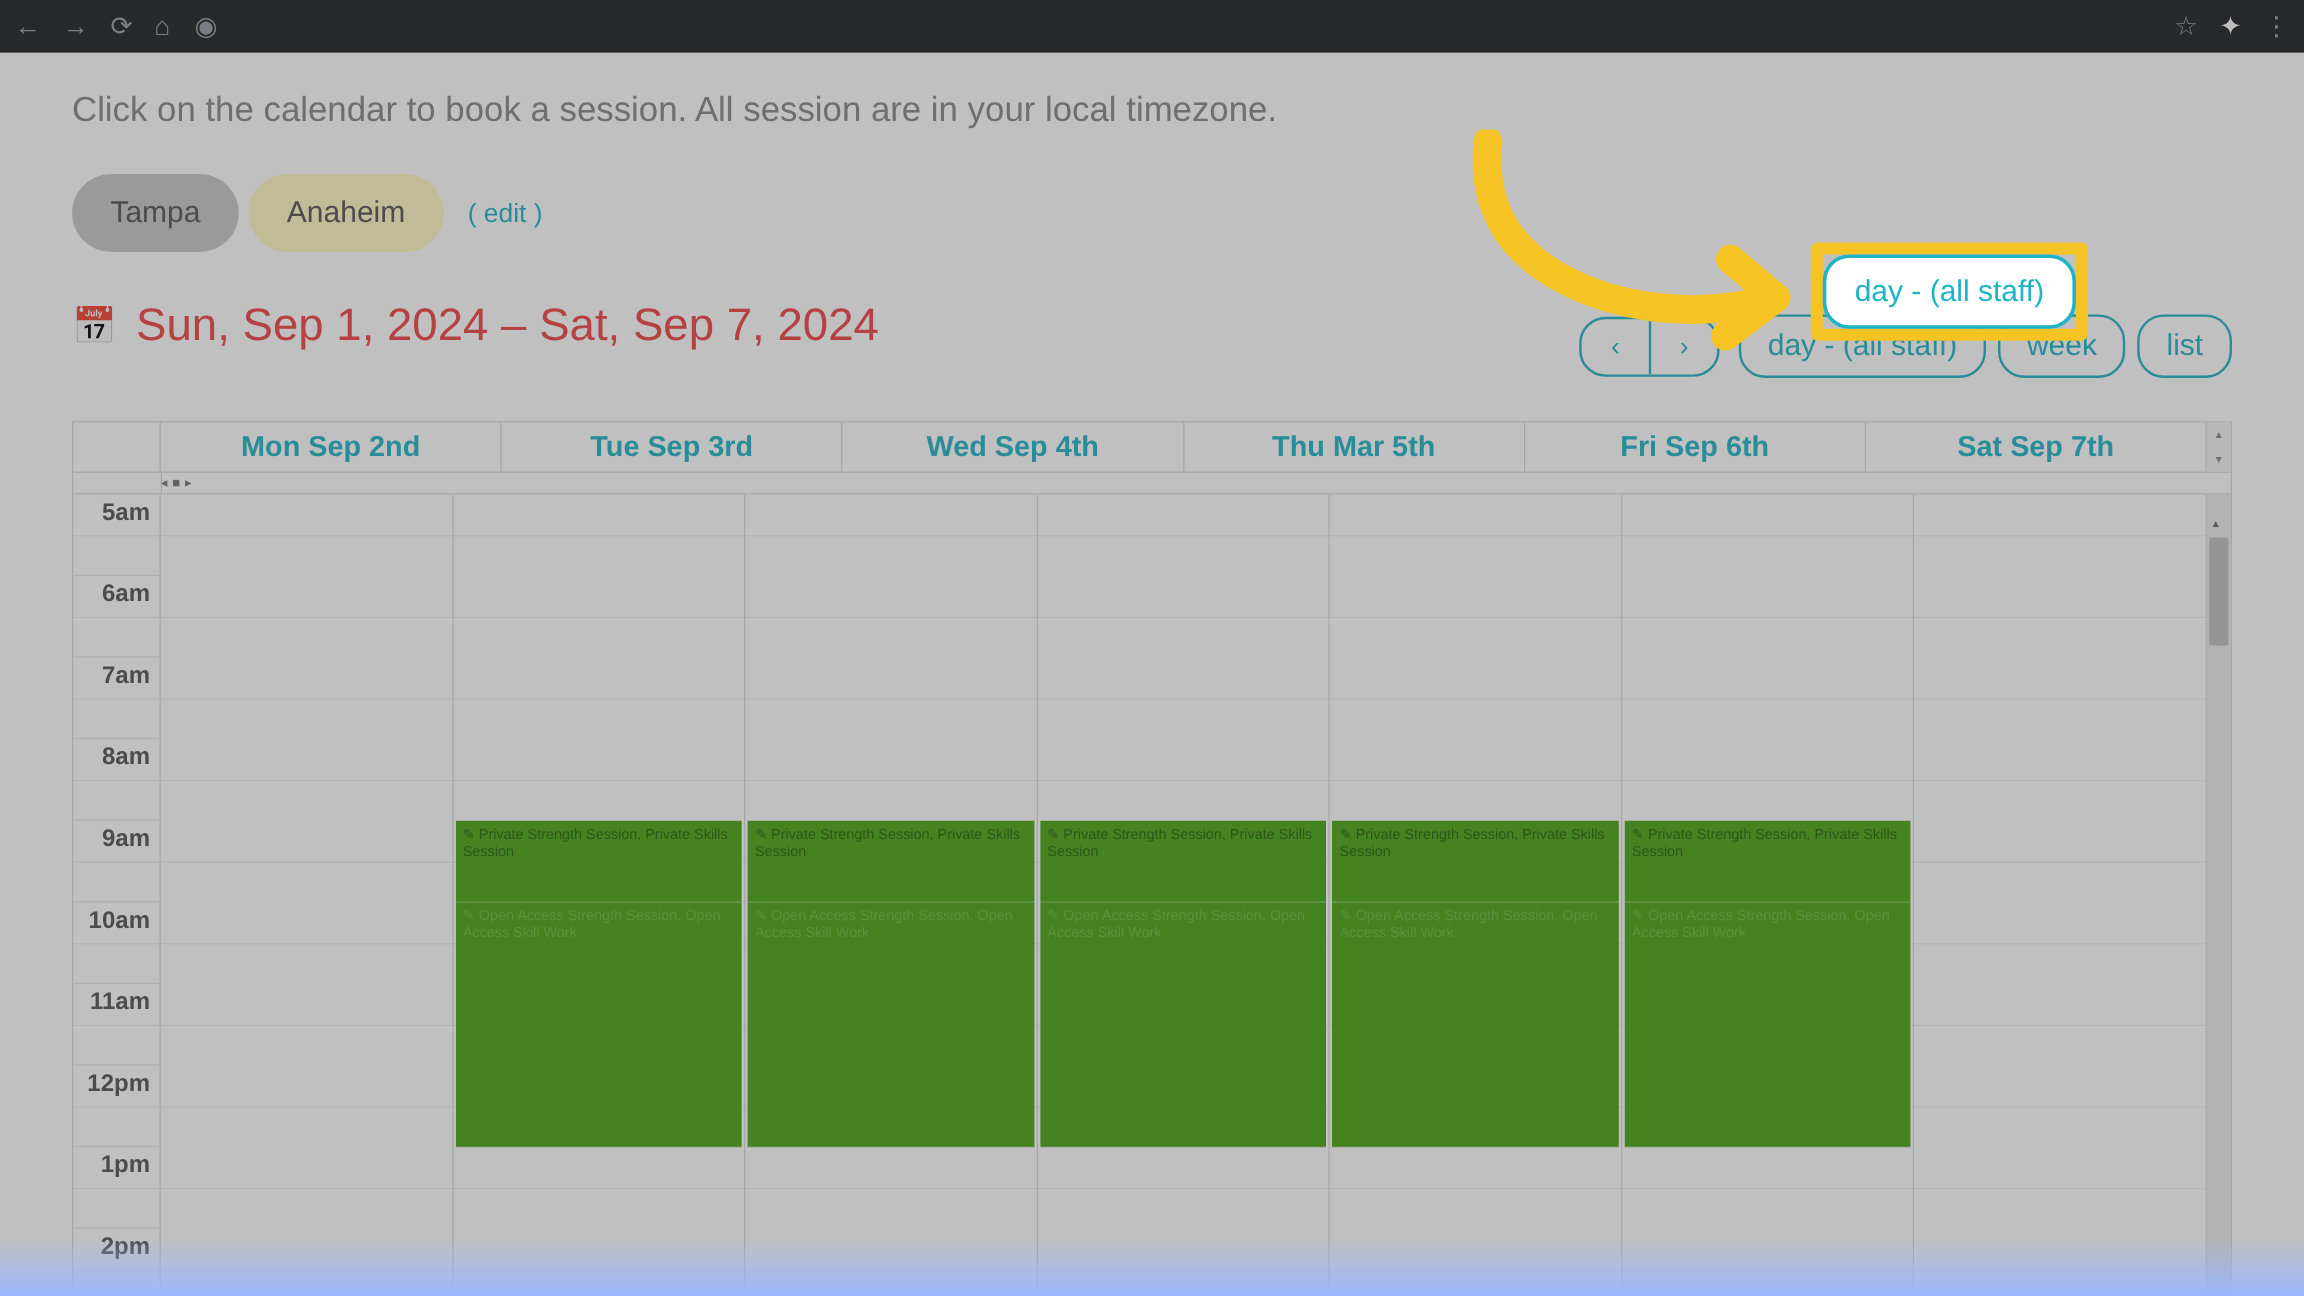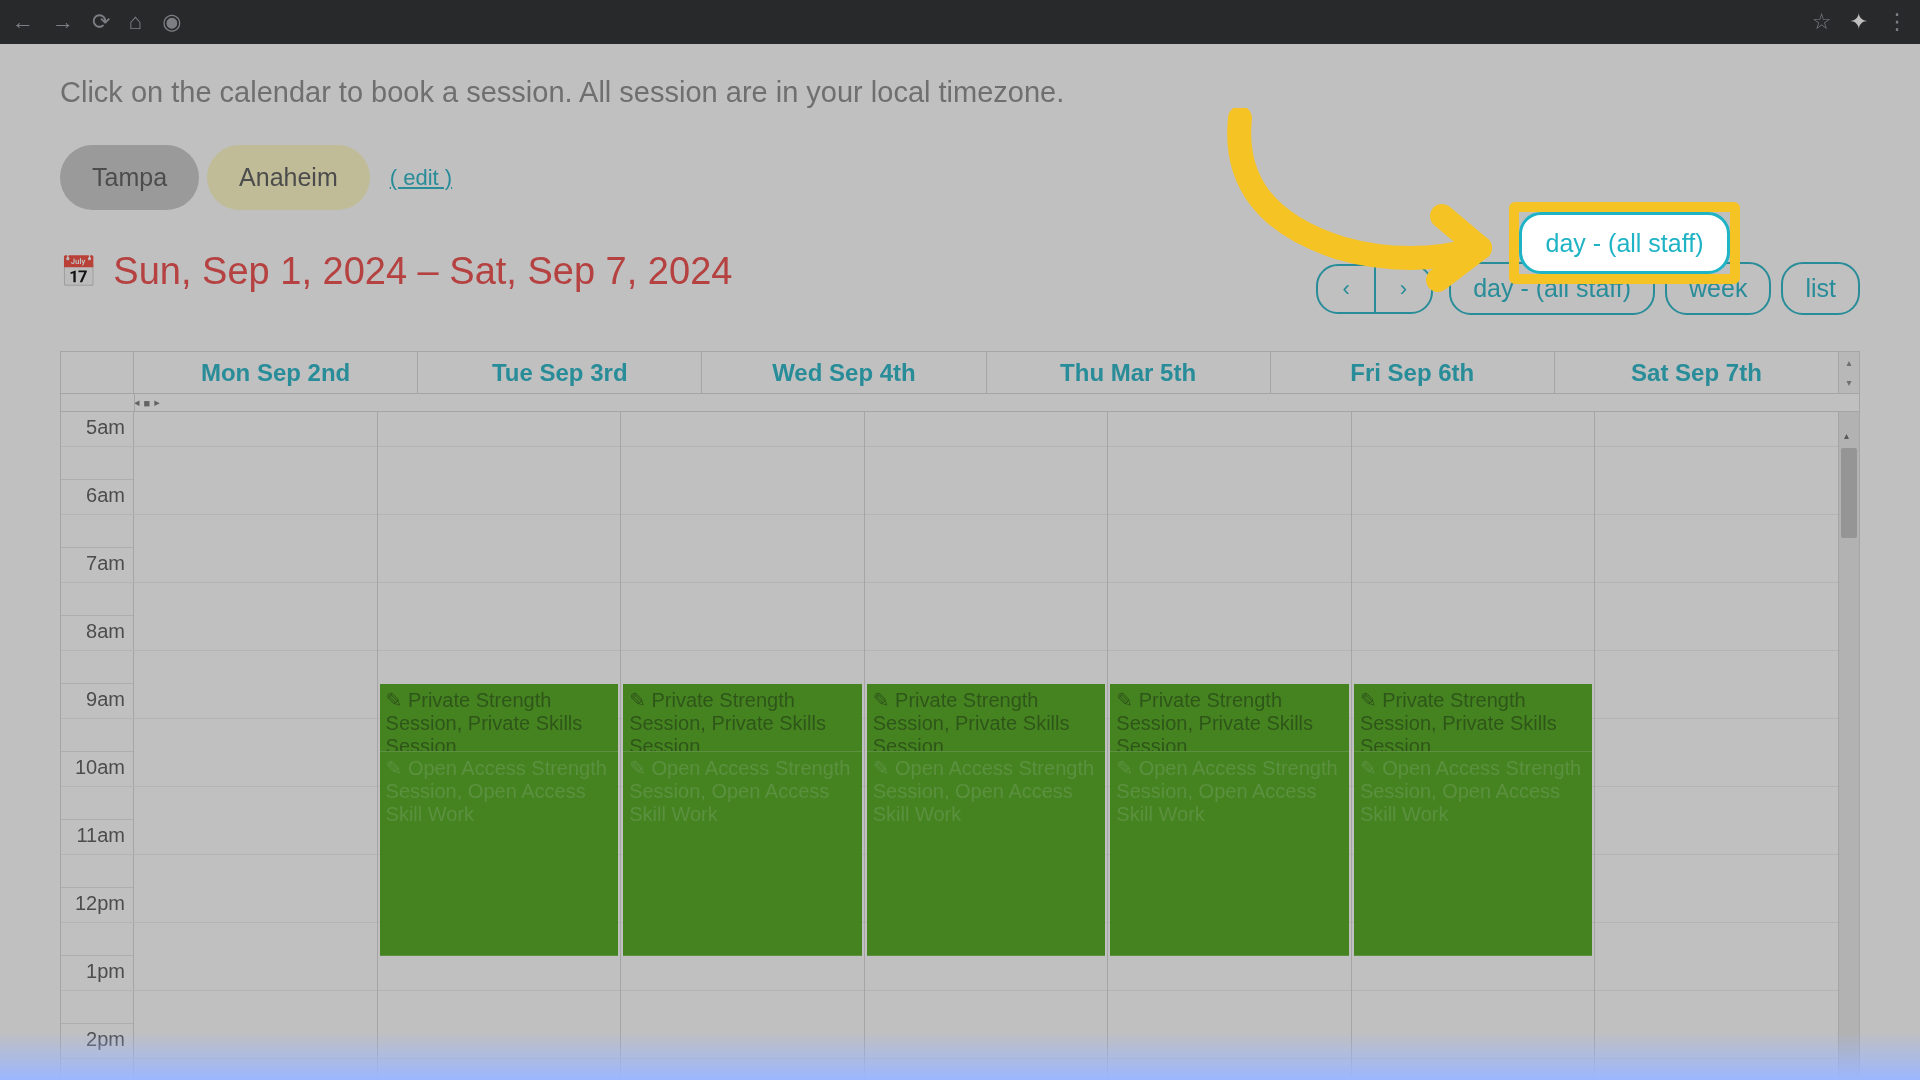--- a/index.html
+++ b/index.html
@@ -11,21 +11,21 @@
 .nav-icon { color: #9aa0a6; font-size: 22px; cursor: pointer; }
 .globe-box { width: 24px; height: 24px; display: flex; align-items: center; justify-content: center; }
 
 .content { background: #fff; height: 1036px; position: relative; padding: 32px 60px 60px 60px; }
 .instruction { color: #888; font-size: 29px; }
 .top-link { position: absolute; right: 64px; top: 28px; color: #1fb3c6; font-size: 27px; }
 
 .tab-row { display: flex; gap: 8px; align-items: center; margin-top: 36px; }
 .pill { border-radius: 36px; padding: 18px 32px; font-size: 25px; color: #555; background: #fef9c3; cursor: pointer; }
 .pill.active { background: #c8c8c8; }
-.edit-link { color: #1fb3c6; font-size: 22px; margin-left: 12px; text-decoration: underline; }
+.edit-link { color: #1fb3c6; font-size: 22px; margin-left: 12px; }
 
 .date-row { display: flex; align-items: center; gap: 16px; margin-top: 40px; }
 .cal-icon { color: #555; font-size: 30px; }
 .date-range { color: #ef4444; font-size: 38px; }
 
 .view-controls { position: absolute; right: 60px; top: 218px; display: flex; gap: 10px; align-items: center; }
 .nav-pill { display: flex; border: 2px solid #1fb3c6; border-radius: 22px; overflow: hidden; margin-right: 6px; }
 .nav-half { padding: 10px 24px; color: #1fb3c6; font-size: 22px; cursor: pointer; }
 .nav-half:first-child { border-right: 2px solid #1fb3c6; }
 .view-btn { border: 2px solid #1fb3c6; border-radius: 22px; color: #1fb3c6; padding: 10px 22px; font-size: 25px; background: #fff; cursor: pointer; }
@@ -35,29 +35,29 @@
 .time-col-head { width: 73px; border-right: 1px solid #d7d7d7; }
 .day-head { flex: 1; border-right: 1px solid #d7d7d7; display: flex; align-items: center; justify-content: center; color: #1fb3c6; font-size: 24px; font-weight: bold; }
 .day-head:last-child { border-right: none; }
 .scroll-head { width: 20px; background: #f3f3f3; display: flex; flex-direction: column; justify-content: space-around; align-items: center; color: #888; font-size: 10px; }
 
 .mini-nav { height: 18px; border-bottom: 1px solid #d7d7d7; display: flex; align-items: center; padding-left: 73px; font-size: 11px; color: #777; gap: 4px; position: relative; }
 .mini-nav::before { content: ''; position: absolute; left: 0; width: 73px; height: 100%; border-right: 1px solid #d7d7d7; }
 
 .cal-body { display: flex; position: relative; height: 680px; overflow: hidden; }
 .time-col { width: 73px; border-right: 1px solid #d7d7d7; }
-.time-slot { height: 68px; border-bottom: 1px solid #e5e5e5; display: flex; align-items: flex-start; justify-content: flex-end; padding: 4px 8px; color: #555; font-size: 20px; position: relative; }
+.time-slot { height: 68px; border-bottom: 1px solid #e5e5e5; display: flex; align-items: flex-start; justify-content: flex-end; padding: 4px 8px; color: #555; font-size: 20px; position: relative; font-weight: bold; }
 .time-slot::after { content: ''; position: absolute; left: 0; right: -2000px; top: 50%; border-bottom: 1px solid #eeeeee; }
 .day-col { flex: 1; border-right: 1px solid #d7d7d7; position: relative; }
 .day-col:last-child { border-right: none; }
 .scroll-col { width: 20px; background: #eaeaea; position: relative; }
 .scroll-thumb { position: absolute; top: 2px; left: 2px; right: 2px; height: 90px; background: #c0c0c0; border-radius: 2px; }
 .scroll-arrow-up { position: absolute; top: 18px; left: 5px; font-size: 10px; color: #666; }
 
-.event { position: absolute; left: 2px; right: 2px; background: #4aa516; color: #2a6409; font-size: 20px; padding: 4px 6px; overflow: hidden; border-bottom: 1px solid rgba(255,255,255,0.2); }
+.event { position: absolute; left: 2px; right: 2px; background: #4aa516; color: #2a6409; font-size: 12px; padding: 4px 6px; overflow: hidden; border-bottom: 1px solid rgba(255,255,255,0.2); }
 .event .faded { color: #6bb940; }
 
 .dim-overlay { position: absolute; inset: 0; background: rgba(60,60,60,0.32); pointer-events: none; z-index: 50; }
 
 .highlight-box { position: absolute; border: 10px solid #f5c324; background: rgba(255,255,255,0.0); z-index: 60; border-radius: 6px; }
 .highlight-inner { position: absolute; inset: 0; background: #fff; border: 3px solid #1fb3c6; border-radius: 22px; display: flex; align-items: center; justify-content: center; color: #1fb3c6; font-size: 25px; }
 
 .annot-arrow { position: absolute; z-index: 65; }
 
 .bottom-grad { position: absolute; left: 0; right: 0; bottom: 0; height: 48px; background: linear-gradient(to bottom, #ffffff00, #9cb7ff); z-index: 70; }

